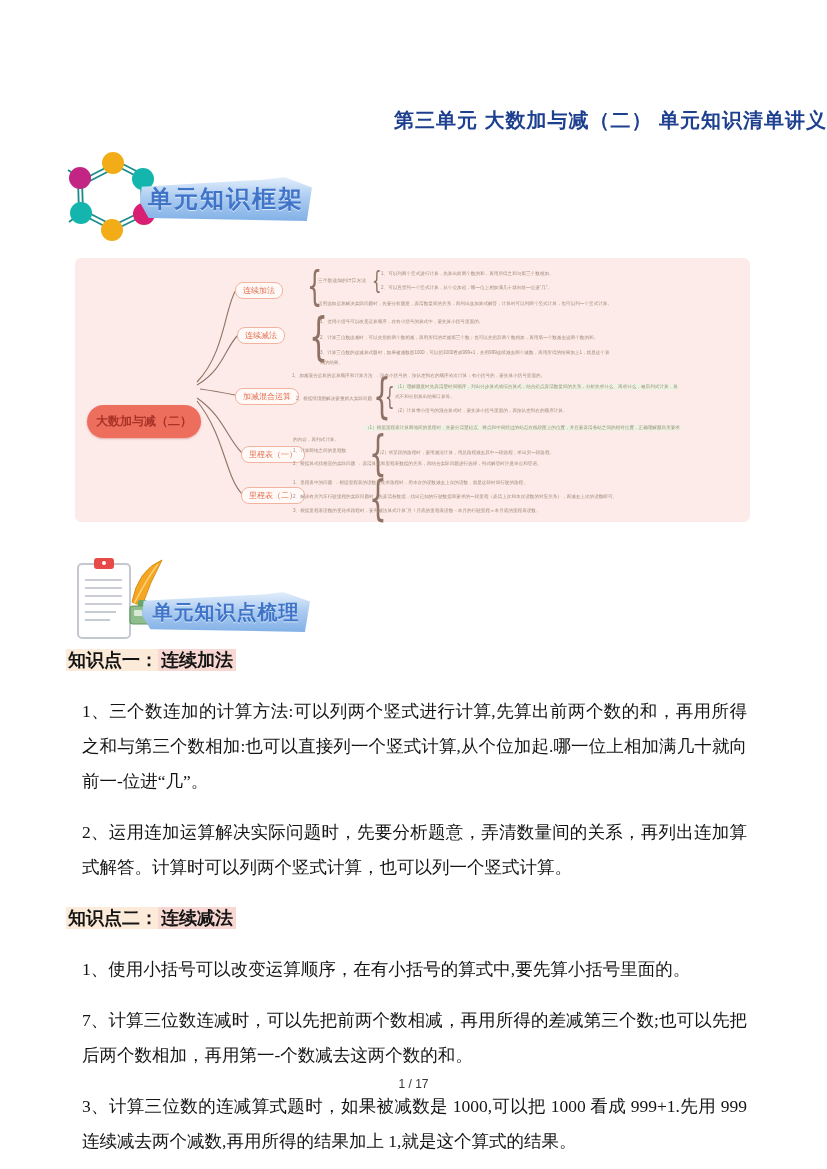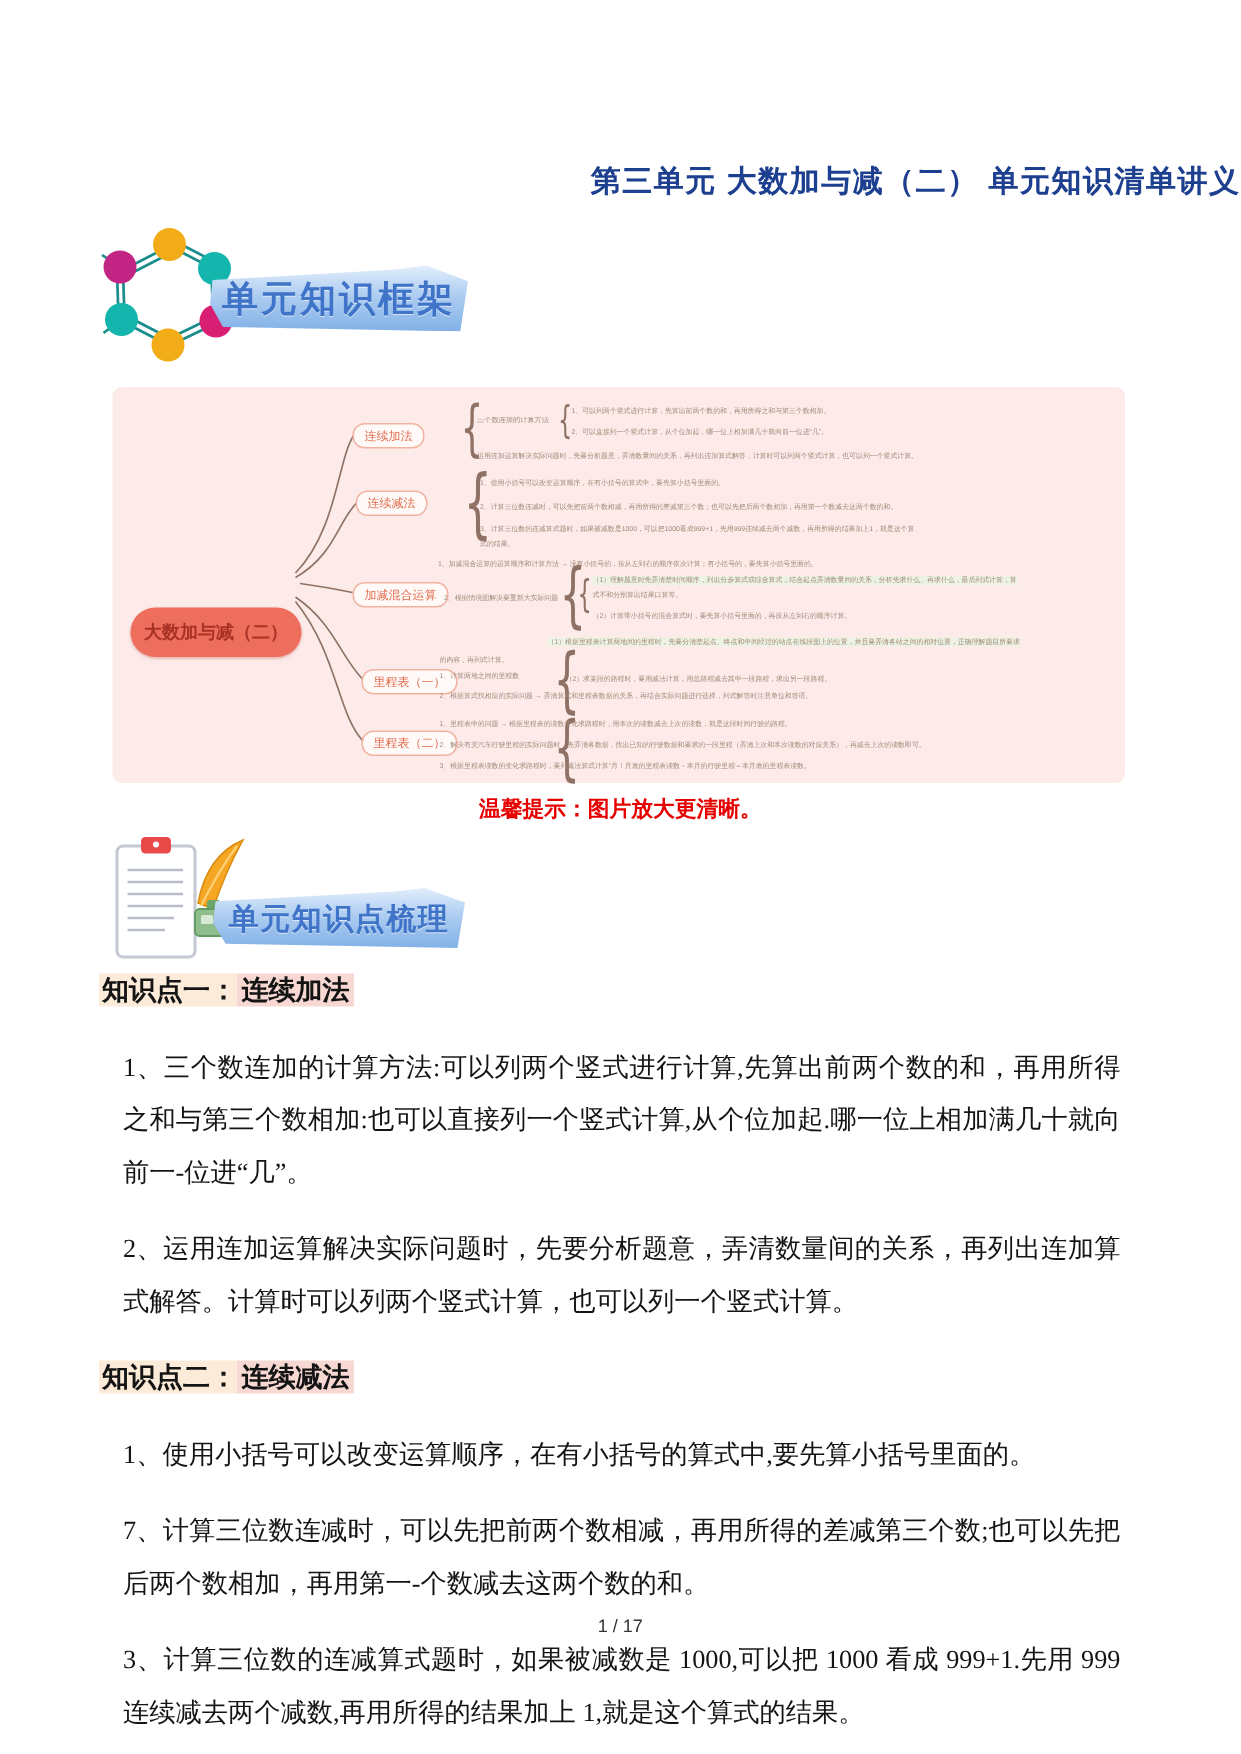--- a/index.html
+++ b/index.html
@@ -172,21 +172,20 @@
     <div class="mm-line" style="left:218px;top:179px;max-width:70px;">的内容，再列式计算。</div>
     <div class="mm-line" style="left:218px;top:190px;max-width:72px;">1、计算两地之间的里程数</div>
     <div class="mm-line" style="left:302px;top:192px;max-width:330px;">（2）求某段的路程时，要用减法计算，用总路程减去其中一段路程，求出另一段路程。</div>
     <div class="mm-line" style="left:218px;top:203px;max-width:445px;">2、根据算式找相应的实际问题 → 弄清算式和里程表数据的关系，再结合实际问题进行选择，列式解答时注意单位和答语。</div>
 
     <div class="mm-line" style="left:218px;top:222px;max-width:440px;">1、里程表中的问题 → 根据里程表的读数变化求路程时，用本次的读数减去上次的读数，就是这段时间行驶的路程。</div>
     <div class="mm-line" style="left:218px;top:236px;max-width:448px;">2、解决有关汽车行驶里程的实际问题时，先弄清各数据，找出已知的行驶数据和要求的一段里程（弄清上次和本次读数的对应关系），再减去上次的读数即可。</div>
     <div class="mm-line" style="left:218px;top:250px;max-width:420px;">3、根据里程表读数的变化求路程时，要列减法算式计算“月！月底的里程表读数－本月的行驶里程＝本月底的里程表读数。</div>
   </div>
 
-  <div class="tip">温馨提示：图片放大更清晰。</div>
 
   <div class="badge">
     <svg class="badge-icon" style="left:72px;top:556px;" width="110" height="86" viewBox="0 0 110 86">
       <rect x="6" y="8" width="52" height="74" rx="4" fill="#ffffff" stroke="#c3c8d1" stroke-width="2"></rect>
       <rect x="22" y="2" width="20" height="11" rx="3" fill="#e84a4a"></rect>
       <circle cx="32" cy="7" r="2" fill="#ffffff"></circle>
       <g stroke="#b8bdc6" stroke-width="1.6">
         <line x1="13" y1="24" x2="50" y2="24"></line>
         <line x1="13" y1="32" x2="50" y2="32"></line>
         <line x1="13" y1="40" x2="50" y2="40"></line>

